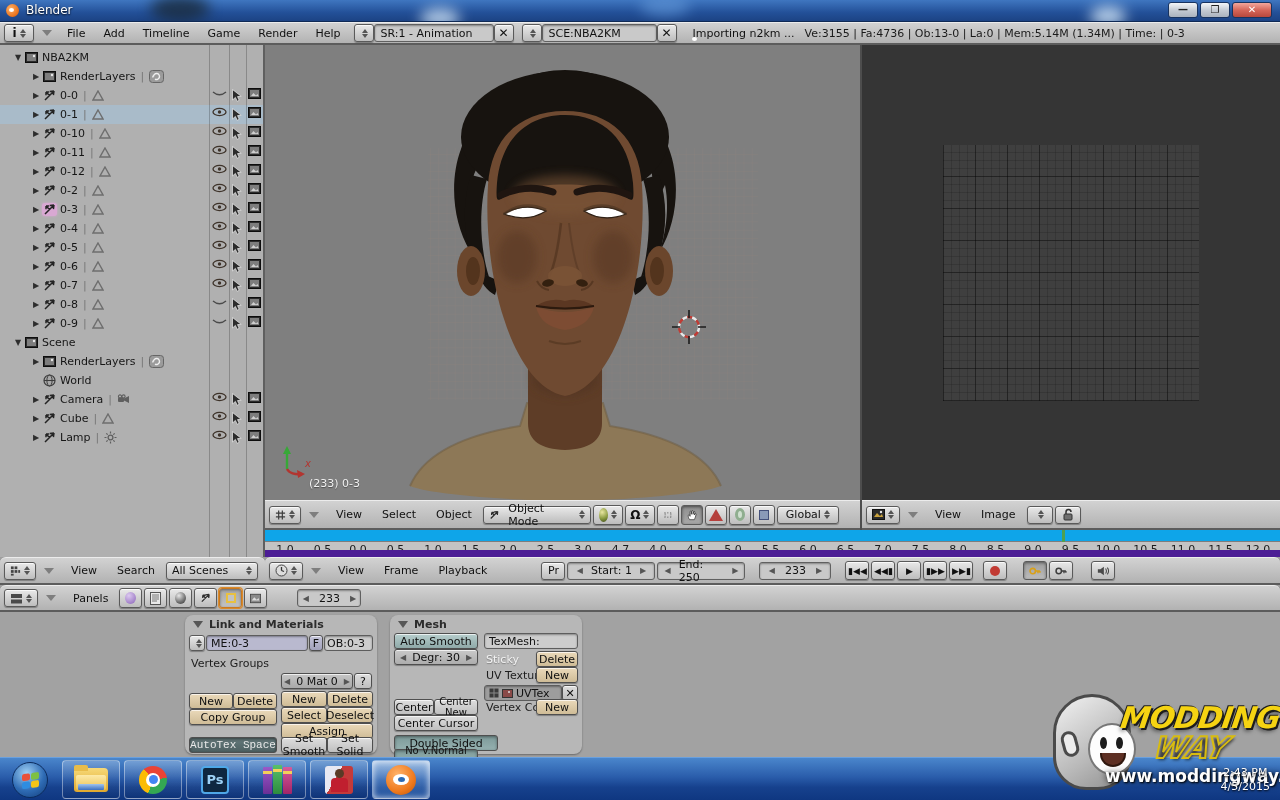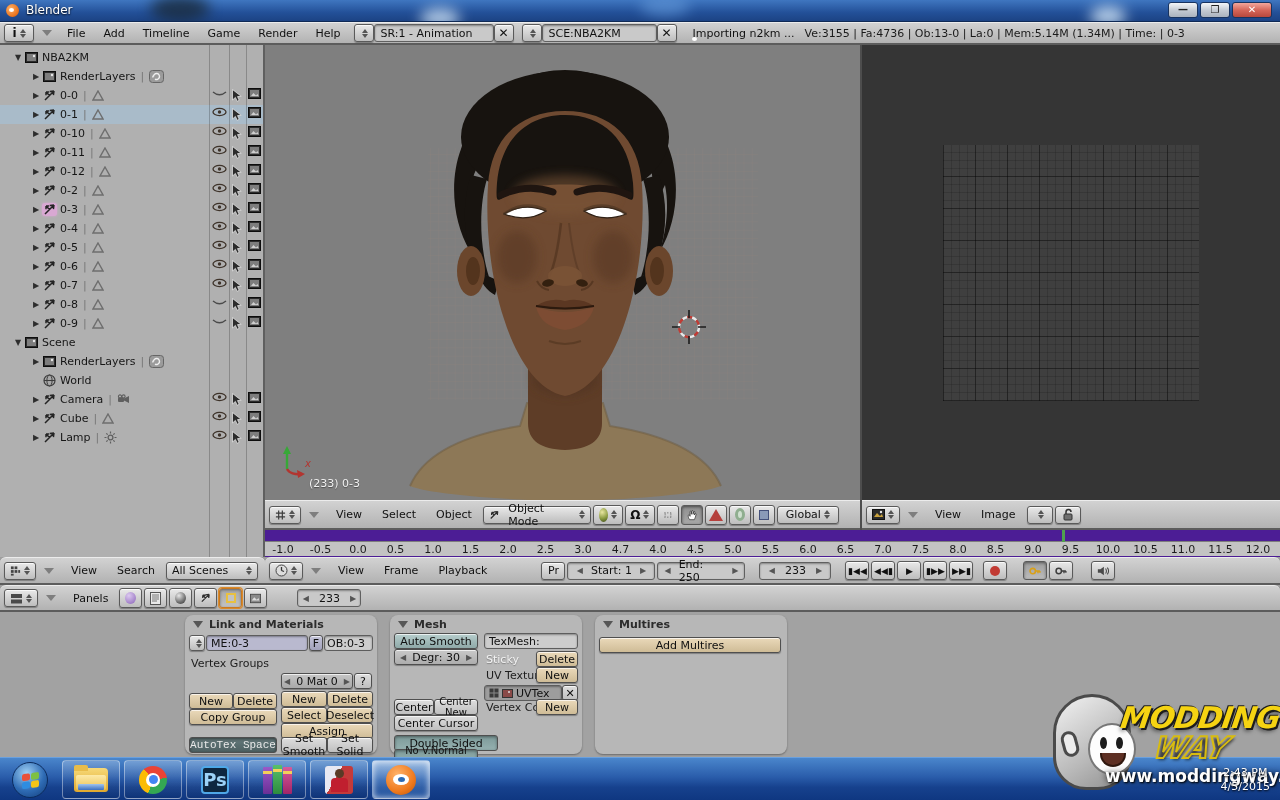--- a/index.html
+++ b/index.html
@@ -73,21 +73,21 @@
 
   .modebox { gap:4px; } .modebox svg { margin-right:2px; }
   .hdr-minibtn { width:22px; height:20px; }
   .sphere-ic { width:14px; height:14px; border-radius:50%; background:radial-gradient(circle at 35% 30%, #e8e6a0, #8a9a40 55%, #3c4a18); }
   .hand-btn { background:linear-gradient(#8f8f8f,#a8a8a8); box-shadow:inset 0 1px 3px rgba(0,0,0,.5); }
   .cone { width:0; height:0; border-left:7px solid transparent; border-right:7px solid transparent; border-bottom:12px solid #b5403c; }
   .rotring { width:13px; height:13px; border-radius:50%; border:3px solid #8fae8f; background:#cfe0cf; }
   .sqr { width:10px; height:10px; background:#8a9ab8; border:1px solid #44507a; }
 
   
-  .ruler { position:absolute; left:265px; top:530px; width:1015px; height:27px; background:#4c1d95; overflow:hidden; border-bottom:1px solid #4c1d95; }
+  .ruler { position:absolute; left:265px; top:530px; width:1015px; height:27px; background:#0ea5e9; overflow:hidden; border-bottom:7px solid #4c1d95; }
   .ruler-nums { position:absolute; left:0; top:11px; width:100%; height:16px; background:#c3c3c3; border-top:1px solid #7d7d7d; }
   .tick { position:absolute; top:1px; transform:translateX(-50%); color:#1c1c1c; }
   .playhead { position:absolute; top:0; width:3px; height:12px; background:#4fa04f; }
 
   
   .headers-row { position:absolute; left:0; top:557px; width:1280px; height:28px; }
   .ol-header { position:absolute; left:0; top:0; width:265px; height:28px; }
   .ol-header .bhdr, .tl-header .bhdr, .btn-header .bhdr { width:100%; height:100%; padding:0 4px; gap:2px; border-radius:6px 6px 0 0; }
   .tl-header { position:absolute; left:265px; top:0; width:1015px; height:28px; }
   .pb { width:24px; height:19px; font-size:9px; gap:1px; }
@@ -134,21 +134,21 @@
 
   .ic-folder { position:relative; width:34px; height:24px; }
   .ic-folder .back { position:absolute; left:0; top:0; width:34px; height:24px; border-radius:2px 4px 3px 3px; background:linear-gradient(#f7d977,#dfa82f); }
   .ic-folder .tab2 { position:absolute; left:0; top:-3px; width:14px; height:6px; border-radius:2px 2px 0 0; background:#e8bc4a; }
   .ic-folder .front { position:absolute; left:2px; top:7px; width:30px; height:15px; border-radius:2px; background:linear-gradient(#fdeaa8,#e9c050); }
   .ic-folder .tray { position:absolute; left:4px; top:16px; width:26px; height:6px; border-radius:1px; background:linear-gradient(#9fc4ef,#3a6fc0); }
   .ic-chrome { width:28px; height:28px; border-radius:50%;
     background:conic-gradient(from -40deg, #ea4335 0 120deg, #34a853 120deg 240deg, #fbbc05 240deg 360deg); position:relative; }
   .ic-chrome:before { content:""; position:absolute; left:7px; top:7px; width:14px; height:14px; border-radius:50%; background:#fff; }
   .ic-chrome:after { content:""; position:absolute; left:9.5px; top:9.5px; width:9px; height:9px; border-radius:50%; background:#4285f4; }
-  .ic-ps { width:28px; height:28px; border-radius:4px; background:#0e2740; border:2px solid #4fa8e8; color:#9cd2f7; font-weight:bold; font-size:18px; display:flex; align-items:center; justify-content:center; }
+  .ic-ps { width:28px; height:28px; border-radius:4px; background:#0e2740; border:2px solid #4fa8e8; color:#9cd2f7; font-weight:bold; font-size:13px; display:flex; align-items:center; justify-content:center; }
   .ic-rar { display:flex; gap:1px; align-items:flex-end; }
   .ic-rar i { display:block; width:9px; height:27px; border-radius:1px; }
   .ic-rar i:nth-child(1){ background:linear-gradient(#9b59c8,#6a2f96); }
   .ic-rar i:nth-child(2){ background:linear-gradient(#58c06a,#2d8c3e); height:29px; }
   .ic-rar i:nth-child(3){ background:linear-gradient(#d85a9a,#a02568); }
   .ic-rar i:after{ content:""; display:block; margin-top:4px; height:3px; background:#f3d05a; }
   .ic-nba { position:relative; width:28px; height:28px; border-radius:3px; background:linear-gradient(120deg,#e8e8f2 40%,#c43a3a 40%); overflow:hidden; }
   .ic-nba .head { position:absolute; left:10px; top:3px; width:9px; height:9px; border-radius:50%; background:#5a3a26; }
   .ic-nba .body { position:absolute; left:6px; top:12px; width:17px; height:14px; border-radius:4px 4px 0 0; background:#c01f2f; }
   .ic-blender { position:relative; width:30px; height:30px; border-radius:50%; background:radial-gradient(circle at 38% 32%, #ffb36b, #ef7a1e 60%, #b9540a); }
@@ -1270,27 +1270,20 @@
       <span class="pbtn" style="left:172px;top:70px;width:16px;font-weight:bold;">✕</span>
       <span class="pbtn" style="left:4px;top:84px;width:40px;">Center</span>
       <span class="pbtn" style="left:44px;top:84px;width:44px;font-size:10px;">Center New</span>
       <span class="plabel" style="left:96px;top:86px;">Vertex Color</span>
       <span class="pbtn tan" style="left:146px;top:84px;width:42px;">New</span>
       <span class="pbtn" style="left:4px;top:100px;width:84px;">Center Cursor</span>
       <span class="pbtn tealdk" style="left:4px;top:120px;width:104px;">Double Sided</span>
       <span class="pbtn tealdk" style="left:4px;top:134px;width:84px;height:14px;font-size:10px;">No V.Normal Flip</span>
     </div>
 
-    <div class="panel" style="left:595px;width:192px;">
-      <div class="ptitle">
-          <span class="ptri"></span>
-          <span>Multires</span>
-        </div>
-      <span class="pbtn tan" style="left:4px;top:22px;width:182px;">Add Multires</span>
-    </div>
 
   </div>
 
   <div class="taskbar">
     <div class="startorb">
       <div class="flag">
           <div class="f1"></div>
           <div class="f2"></div>
           <div class="f3"></div>
           <div class="f4"></div>

